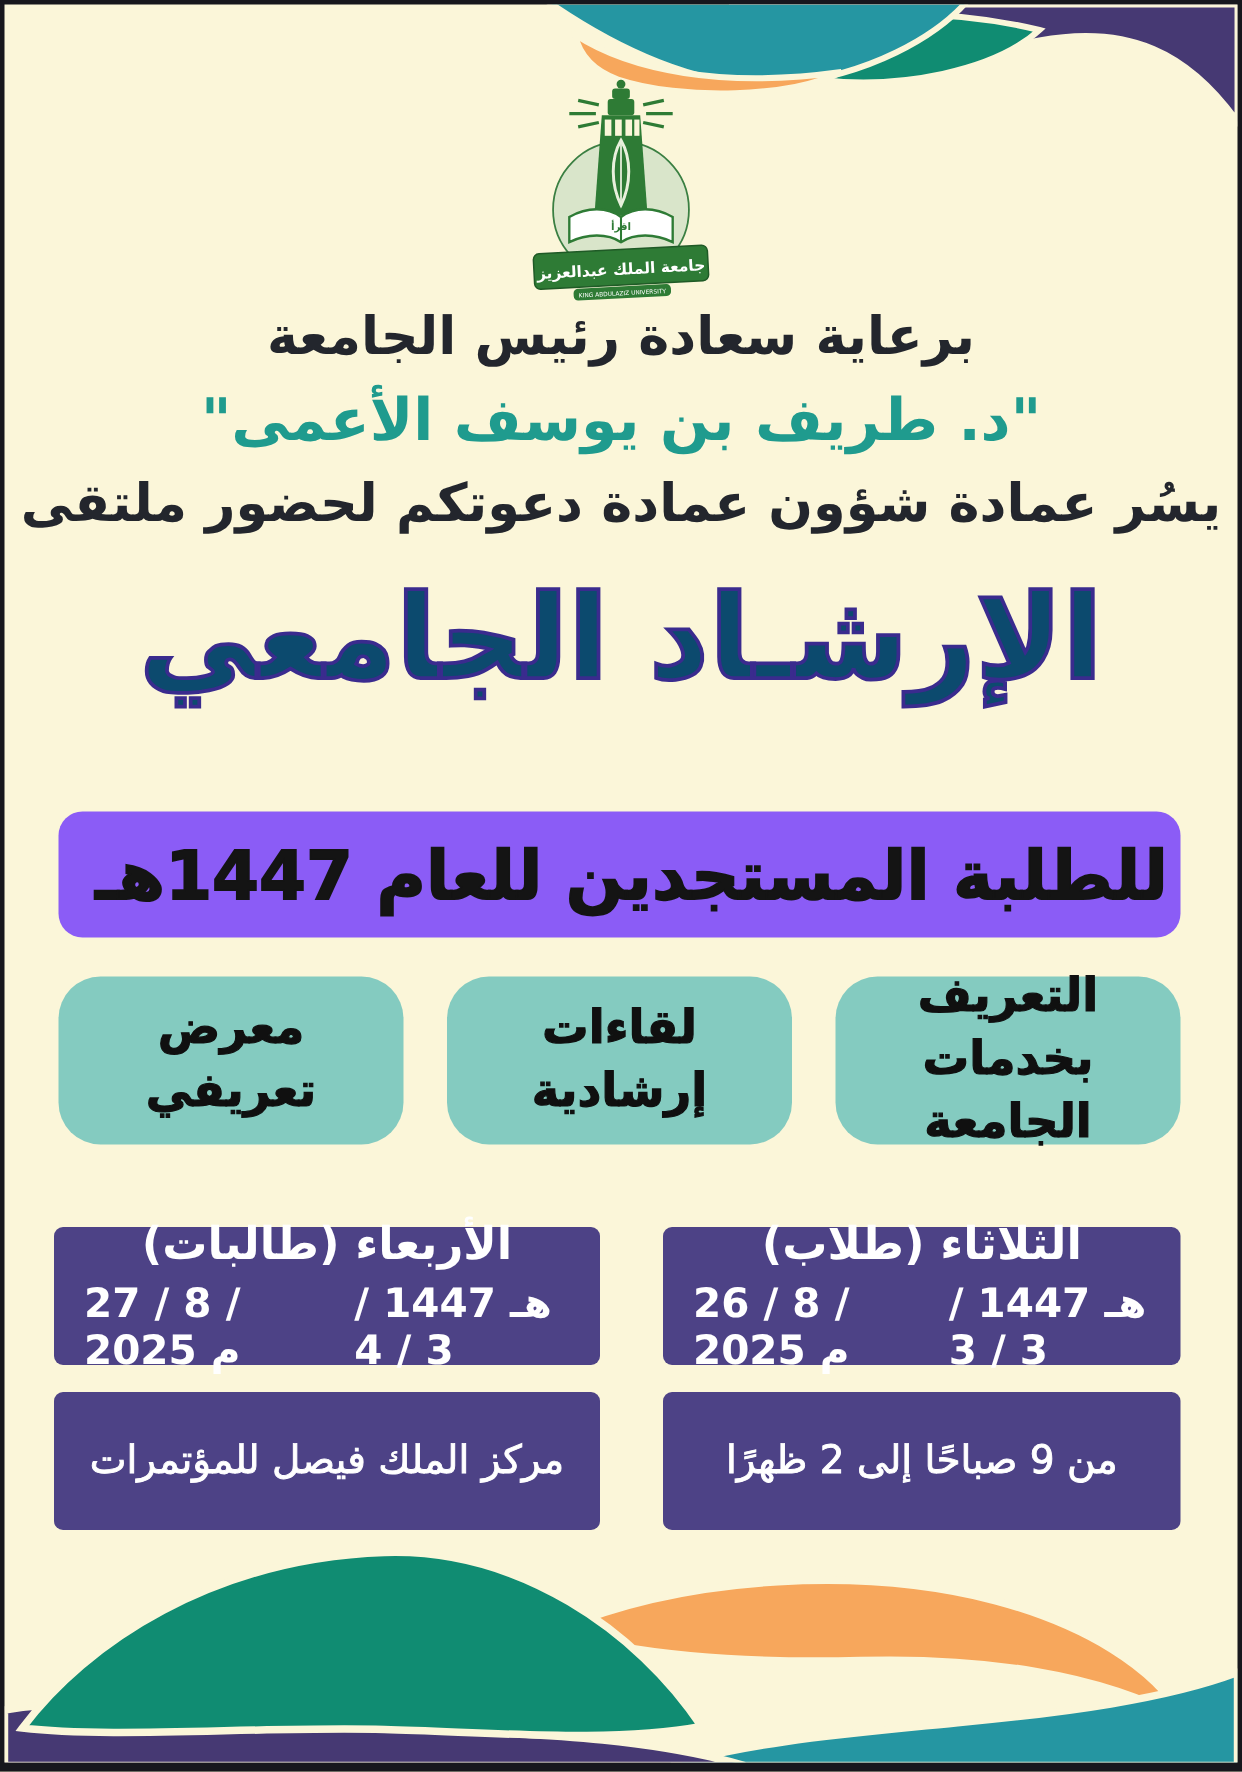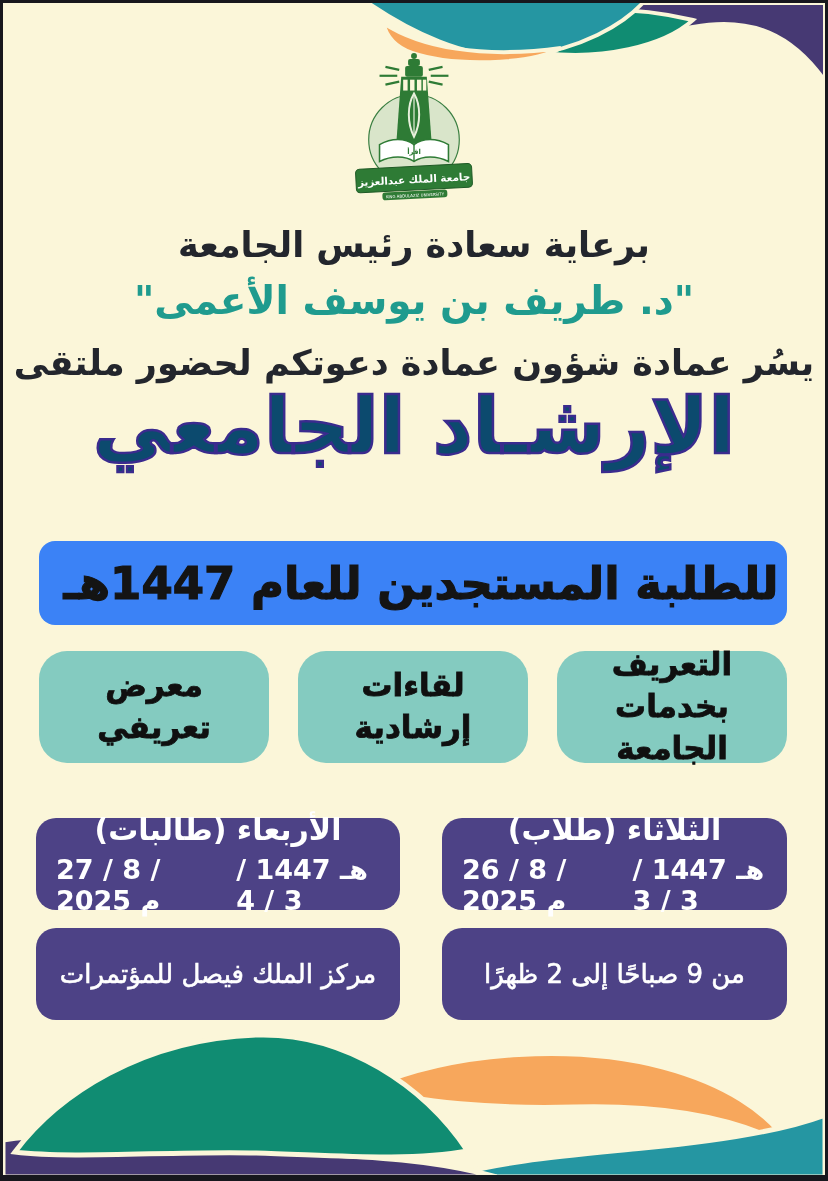--- a/index.html
+++ b/index.html
@@ -7,49 +7,49 @@
   .page {
     position:relative; width:828px; height:1181px; margin:0 auto;
     background:#FBF6D9; overflow:hidden;
     border:3px solid #17171d; border-bottom-width:6px;
   }
   .deco { position:absolute; left:0; width:100%; pointer-events:none; }
   .deco-top { top:0; height:180px; }
   .deco-bottom { bottom:0; height:150px; }
   .logo { position:absolute; top:46px; left:50%; transform:translateX(-50%); width:128px; height:152px; }
   .intro { position:absolute; top:202px; left:0; width:100%; text-align:center; }
-  .intro .l1, .intro .l3 { font-size:35px; font-weight:bold; color:#23262D; margin-bottom:13px;margin-top:20px; }
+  .intro .l1, .intro .l3 { font-size:35px; font-weight:bold; color:#23262D; margin-bottom:13px; }
   .intro .l2 { font-size:39px; font-weight:bold; color:#1F9B8E; margin-bottom:13px; }
   .main-title {
     position:absolute; top:378px; left:0; width:100%; text-align:center;
     font-size:78px; font-weight:bold; color:#0c4a6e;
     -webkit-text-stroke:2.5px #3A2B8E;
   }
   .audience-banner {
     position:absolute; top:538px; left:36px; right:38px; height:84px;
-    background:#3b82f6; border-radius:16px;
+    background:#8b5cf6; border-radius:16px;
     display:flex; align-items:center; justify-content:center;
     font-size:45px; font-weight:bold; color:#141414;padding-left:16px;
     -webkit-text-stroke:1.2px #141414;
   }
   .features {
     position:absolute; top:648px; left:36px; right:38px; height:112px;
     display:flex; gap:29px;
   }
   .feature {
     flex:1; background:#84CBC0; border-radius:28px;
     display:flex; align-items:center; justify-content:center; text-align:center;
     font-size:31px; font-weight:bold; color:#101010; line-height:1.35;
     padding:0 14px; -webkit-text-stroke:0.8px #101010;
   }
   .row { position:absolute; left:33px; right:38px; height:92px; display:flex; gap:42px; }
   .row-schedule { top:815px; }
   .row-details  { top:925px; }
   .pbox {
-    background:#4D4286; border-radius:20px; color:#fff;
+    background:#4D4286; border-radius:6px; color:#fff;
     display:flex; flex-direction:column; align-items:stretch; justify-content:center;
     gap:7px;
   }
   .pbox.w1 { width:345px; }
   .pbox.w2 { flex:1; }
   .pbox .day { text-align:center; font-size:30px; font-weight:bold; }
   .pbox .dates {
     display:flex; direction:ltr; justify-content:space-between;
     padding:0 20px; font-size:27px; font-weight:bold;gap:29px;
   }

